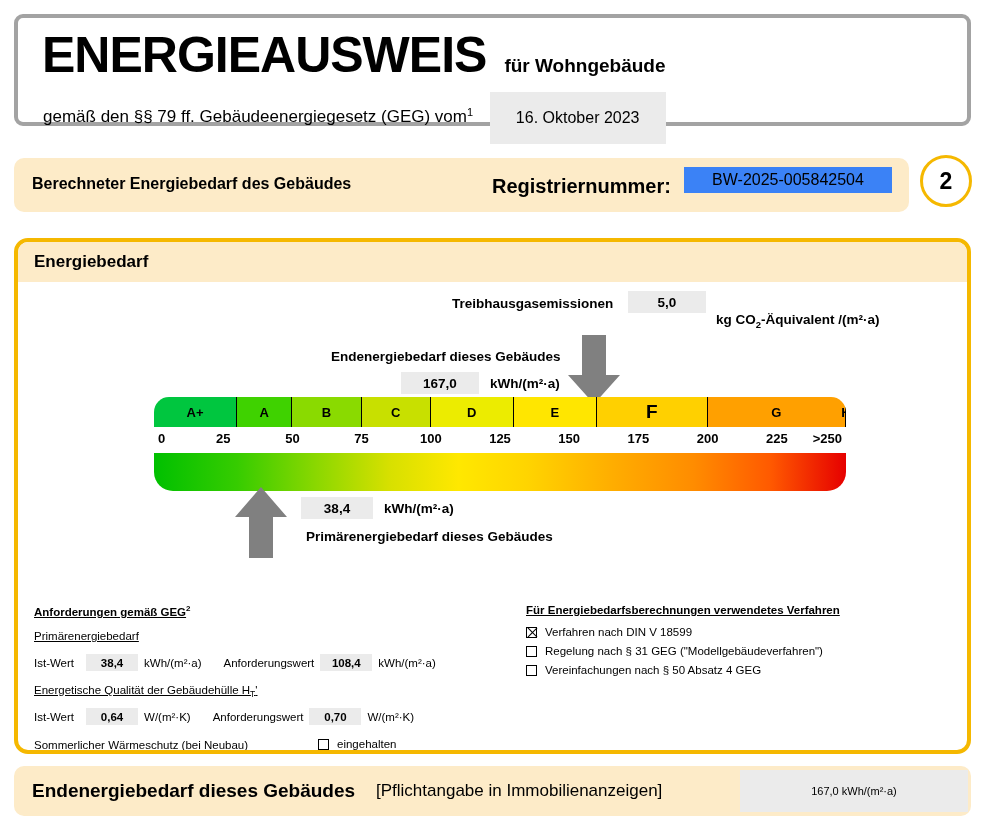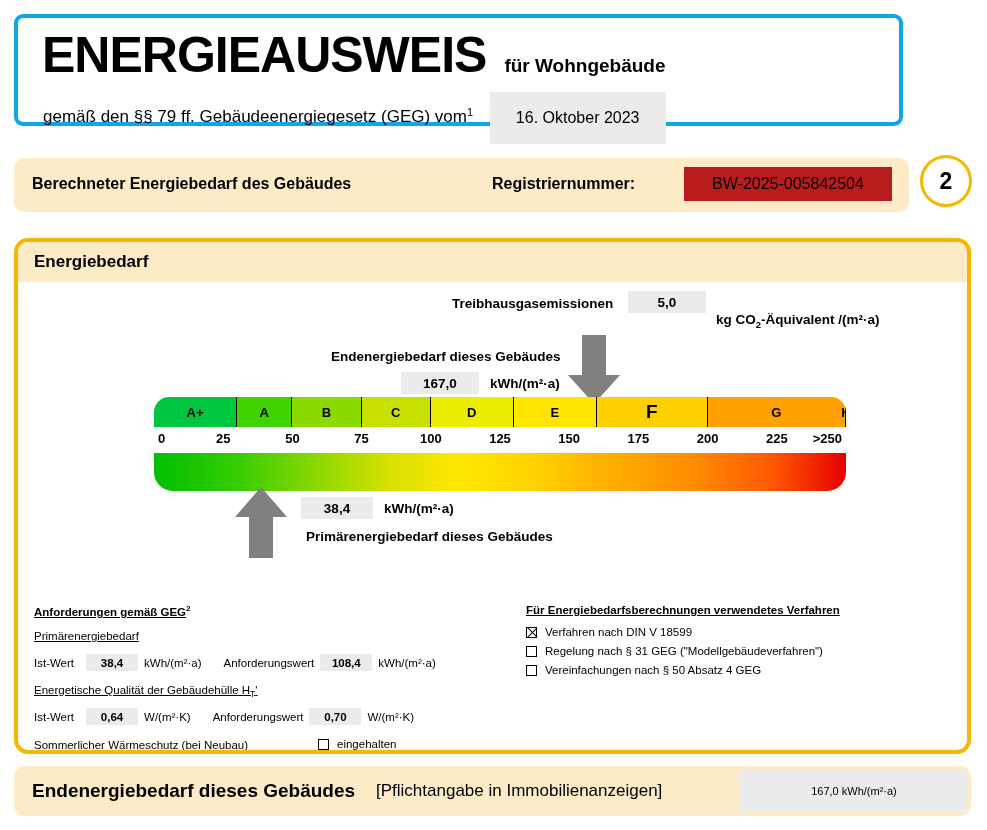--- a/index.html
+++ b/index.html
@@ -21,23 +21,23 @@
     height: 830px;
     box-sizing: border-box;
     padding: 0;
   }
 
   
   .header-box {
     position: absolute;
     left: 14px;
     top: 14px;
-    width: 889px;
+    width: 957px;
     height: 112px;
-    border: 4px solid #0ea5e9;
+    border: 4px solid #a3a3a3;
     border-radius: 9px;
     box-sizing: border-box;
     background: #ffffff;
   }
   .header-title-row {
     position: absolute;
     left: 24px;
     top: 12px;
     display: flex;
     align-items: baseline;
@@ -88,30 +88,30 @@
     position: absolute;
     left: 18px;
     top: 17px;
     font-size: 16px;
     font-weight: bold;
   }
   .reg-label {
     position: absolute;
     left: 478px;
     top: 17px;
-    font-size: 16px;
+    font-size: 20px;
     font-weight: bold;
   }
   .reg-value {
     position: absolute;
     left: 670px;
     top: 9px;
     width: 208px;
-    height: 34px;
-    background: #b91c1c;
+    height: 26px;
+    background: #3b82f6;
     font-size: 16px;
     display: flex;
     align-items: center;
     justify-content: center;
   }
   .page-badge {
     position: absolute;
     left: 920px;
     top: 155px;
     width: 52px;

